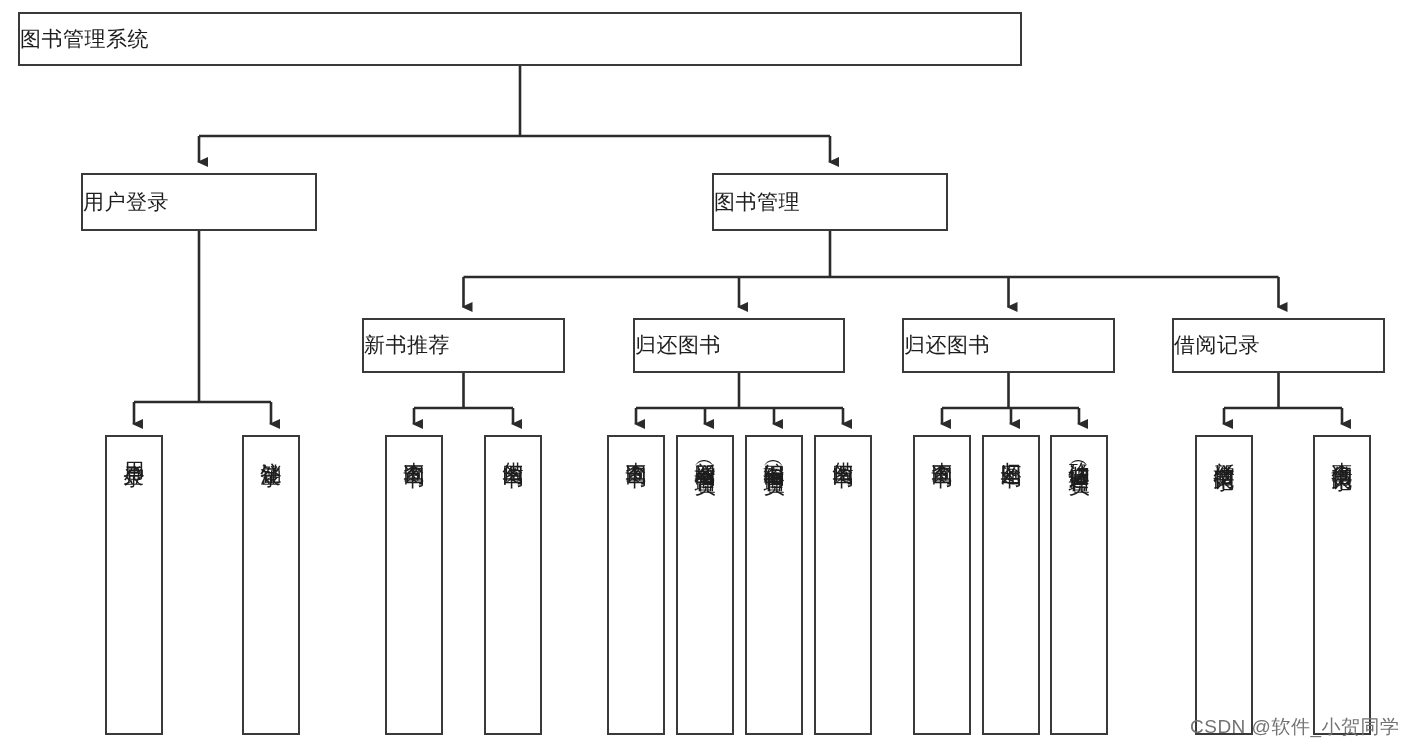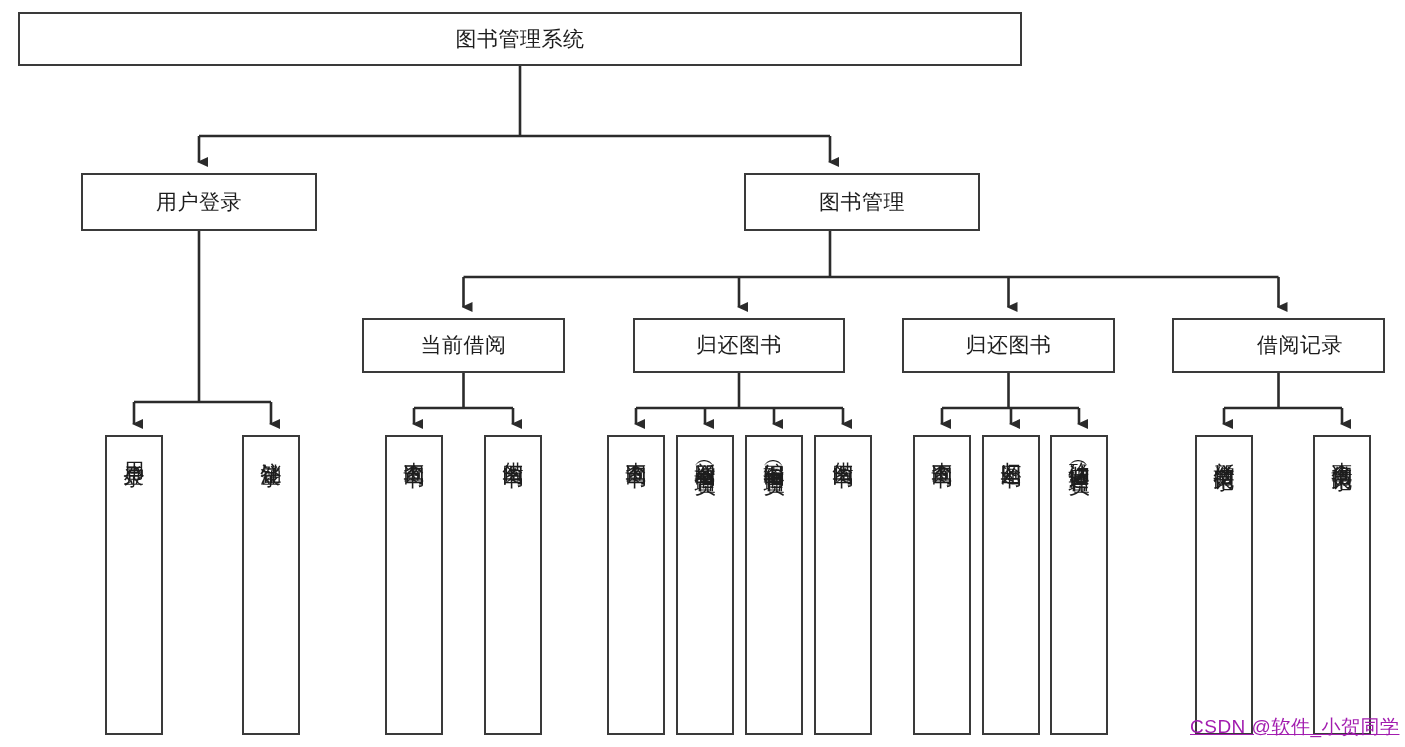--- a/index.html
+++ b/index.html
@@ -25,21 +25,21 @@
     height: 747px;
     pointer-events: none;
   }
   .node {
     position: absolute;
     box-sizing: border-box;
     border: 2px solid #3a3a3a;
     background: #ffffff;
     display: flex;
     align-items: center;
-    justify-content: center;
+    justify-content: flex-start;
     color: #222222;
   }
   .node .label {
     display: block;
     text-align: center;
     line-height: 1.18;
     color: #1d1d1d;
   }
   
   .node.horiz .label {
@@ -57,26 +57,25 @@
   .node.vert .label {
     writing-mode: vertical-rl;
     text-orientation: upright;
     font-size: 21px;
     line-height: 1.05;
     letter-spacing: 2px;
     white-space: nowrap;
   }
   .watermark {
     position: absolute;
-    color: #a21caf;
+    color: #737373;
     font-size: 19px;
     white-space: nowrap;
     letter-spacing: 0.5px;
     font-family: "Liberation Sans", "DejaVu Sans", sans-serif;
-    text-decoration: underline;
   }
 </style>
 </head>
 <body>
 
 <div id="canvas">
 
   <svg class="edges" viewBox="0 0 1405 747" xmlns="http://www.w3.org/2000/svg">
     <defs>
       <marker id="arrow" markerWidth="11" markerHeight="11" refX="5" refY="9" orient="auto" markerUnits="userSpaceOnUse">
@@ -120,33 +119,33 @@
       </g>
   </svg>
 
   <div id="node-layer">
       <div class="node horiz" style="left: 18px; top: 12px; width: 1004px; height: 54px;">
         <span class="label">图书管理系统</span>
       </div>
       <div class="node horiz" style="left: 81px; top: 173px; width: 236px; height: 58px;">
         <span class="label">用户登录</span>
       </div>
-      <div class="node horiz" style="left: 712px; top: 173px; width: 236px; height: 58px; margin-left: 32px;">
+      <div class="node horiz" style="left: 712px; top: 173px; width: 236px; height: 58px;">
         <span class="label">图书管理</span>
       </div>
       <div class="node horiz" style="left: 362px; top: 318px; width: 203px; height: 55px;">
-        <span class="label">当前借阅</span>
+        <span class="label">新书推荐</span>
       </div>
       <div class="node horiz" style="left: 633px; top: 318px; width: 212px; height: 55px;">
         <span class="label">归还图书</span>
       </div>
       <div class="node horiz" style="left: 902px; top: 318px; width: 213px; height: 55px;">
         <span class="label">归还图书</span>
       </div>
-      <div class="node horiz" style="left: 1172px; top: 318px; width: 213px; height: 55px; padding-left: 43px;">
+      <div class="node horiz" style="left: 1172px; top: 318px; width: 213px; height: 55px;">
         <span class="label">借阅记录</span>
       </div>
       <div class="node vert" style="left: 105px; top: 435px; width: 58px; height: 300px;">
         <span class="label">用户登录</span>
       </div>
       <div class="node vert" style="left: 242px; top: 435px; width: 58px; height: 300px;">
         <span class="label">注销登录</span>
       </div>
       <div class="node vert" style="left: 385px; top: 435px; width: 58px; height: 300px;">
         <span class="label">查询图书</span>

